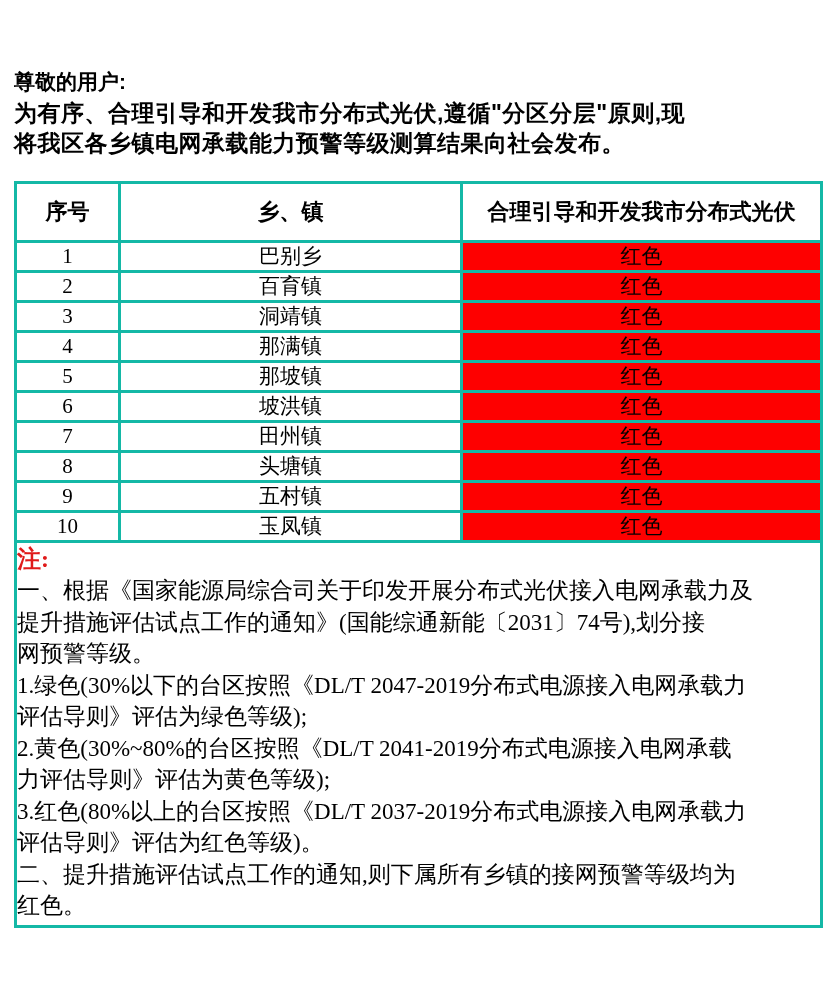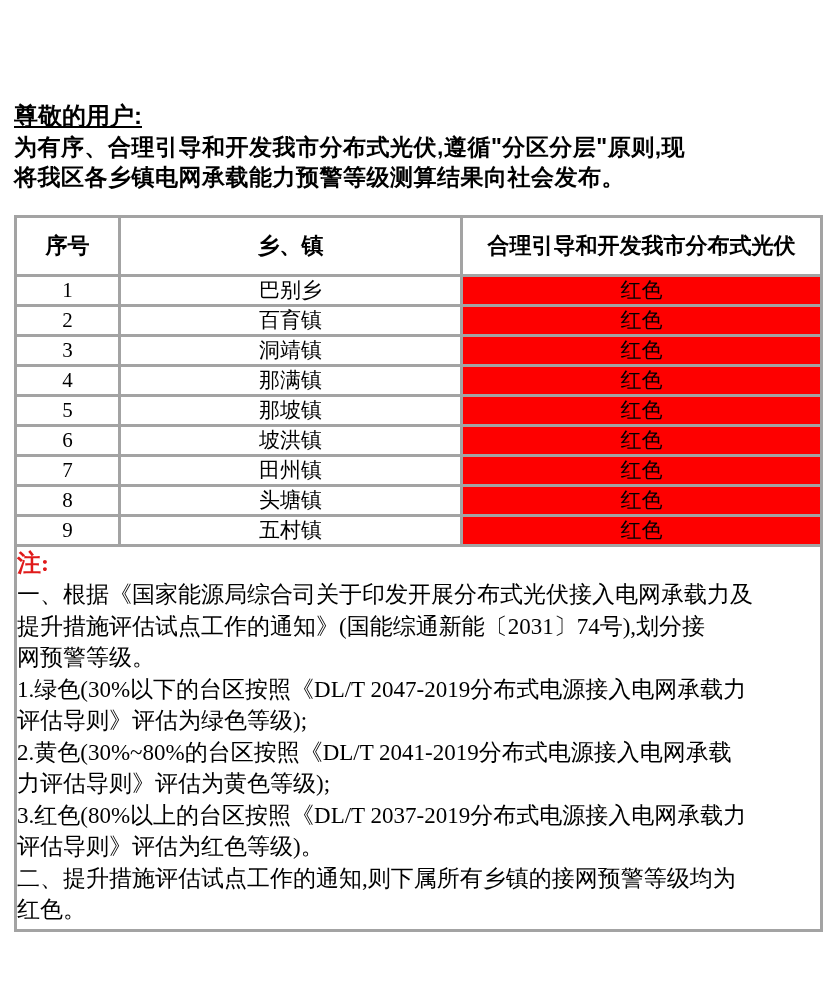--- a/index.html
+++ b/index.html
@@ -21,45 +21,44 @@
   .doc-title {
     font-family: "Liberation Sans", sans-serif;
     font-weight: bold;
     font-size: 31px;
     line-height: 38px;
     text-align: center;
     margin: 4px 0 0 0;
     letter-spacing: 1px;
   }
   .greeting {
-    margin-top: 88px;
+    margin-top: 54px;
     font-family: "Liberation Sans", sans-serif;
     font-weight: bold;
-    font-size: 24px;
+    font-size: 21px;
     line-height: 28px;
-    text-decoration: underline;
   }
   .intro {
     font-family: "Liberation Sans", sans-serif;
     font-weight: bold;
     font-size: 23px;
     line-height: 30px;
     white-space: pre-line;
     margin-top: 2px;
     letter-spacing: 0.5px;
   }
   table.warning-table {
     border-collapse: collapse;
     table-layout: fixed;
     width: 806px;
     margin-top: 23px;
   }
   table.warning-table th,
   table.warning-table td {
-    border: 3px solid #a3a3a3;
+    border: 3px solid #14b8a6;
     padding: 0;
     overflow: hidden;
   }
   th.col-head {
     height: 56px;
     font-family: "Liberation Sans", sans-serif;
     font-weight: bold;
     font-size: 22px;
     text-align: center;
     background: #ffffff;
@@ -159,20 +158,25 @@
         <td class="cell">8</td>
         <td class="cell">头塘镇</td>
         <td class="cell cell-status">红色</td>
       </tr>
       <tr>
         <td class="cell">9</td>
         <td class="cell">五村镇</td>
         <td class="cell cell-status">红色</td>
       </tr>
       <tr>
+        <td class="cell">10</td>
+        <td class="cell">玉凤镇</td>
+        <td class="cell cell-status">红色</td>
+      </tr>
+      <tr>
         <td class="notes-cell" colspan="3">
           <div class="notes-label">注:</div>
           <div class="note-line">一、根据《国家能源局综合司关于印发开展分布式光伏接入电网承载力及
 提升措施评估试点工作的通知》(国能综通新能〔2031〕74号),划分接
 网预警等级。</div>
           <div class="note-line">1.绿色(30%以下的台区按照《DL/T 2047-2019分布式电源接入电网承载力
 评估导则》评估为绿色等级);</div>
           <div class="note-line">2.黄色(30%~80%的台区按照《DL/T 2041-2019分布式电源接入电网承载
 力评估导则》评估为黄色等级);</div>
           <div class="note-line">3.红色(80%以上的台区按照《DL/T 2037-2019分布式电源接入电网承载力

